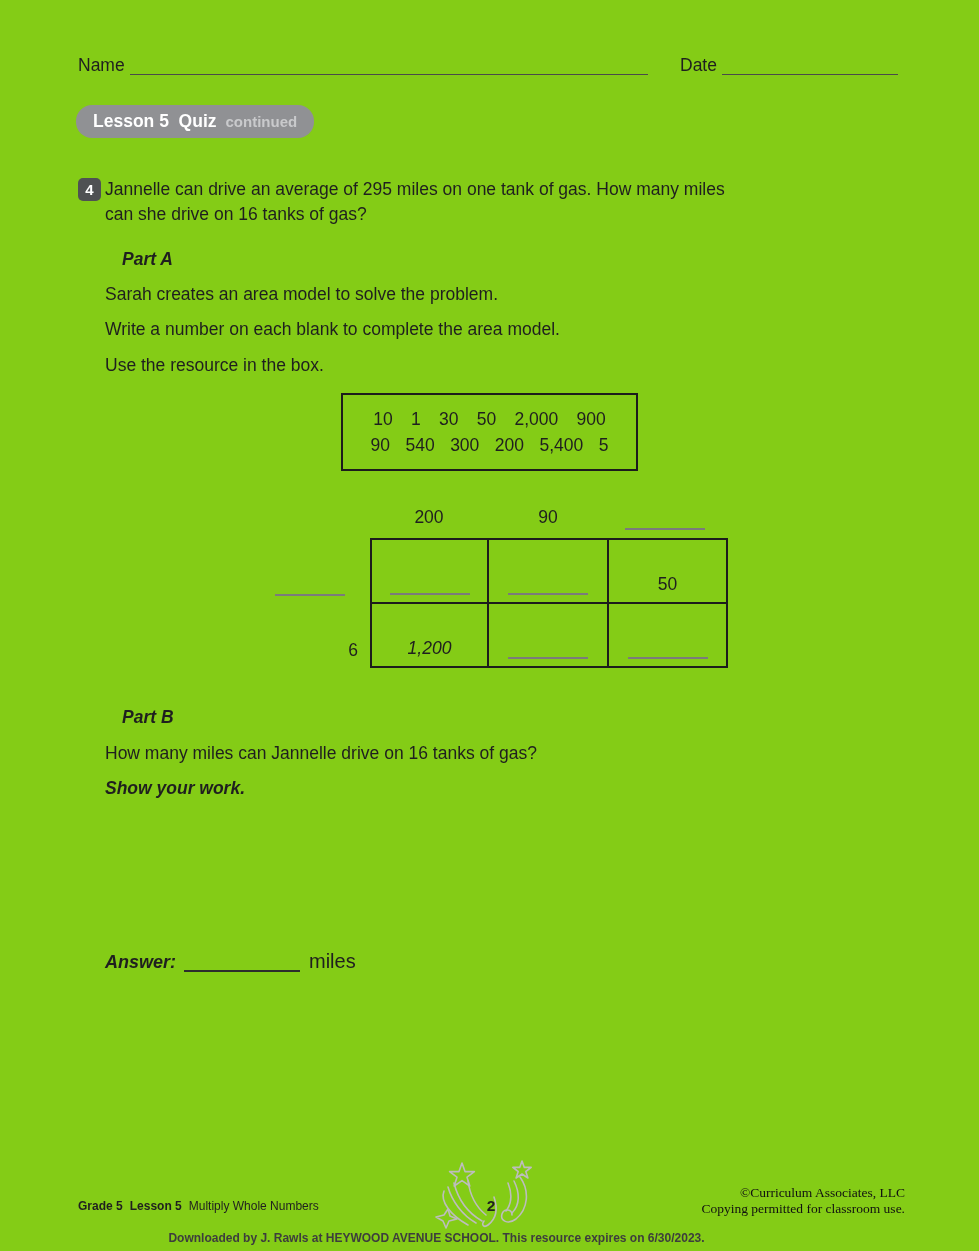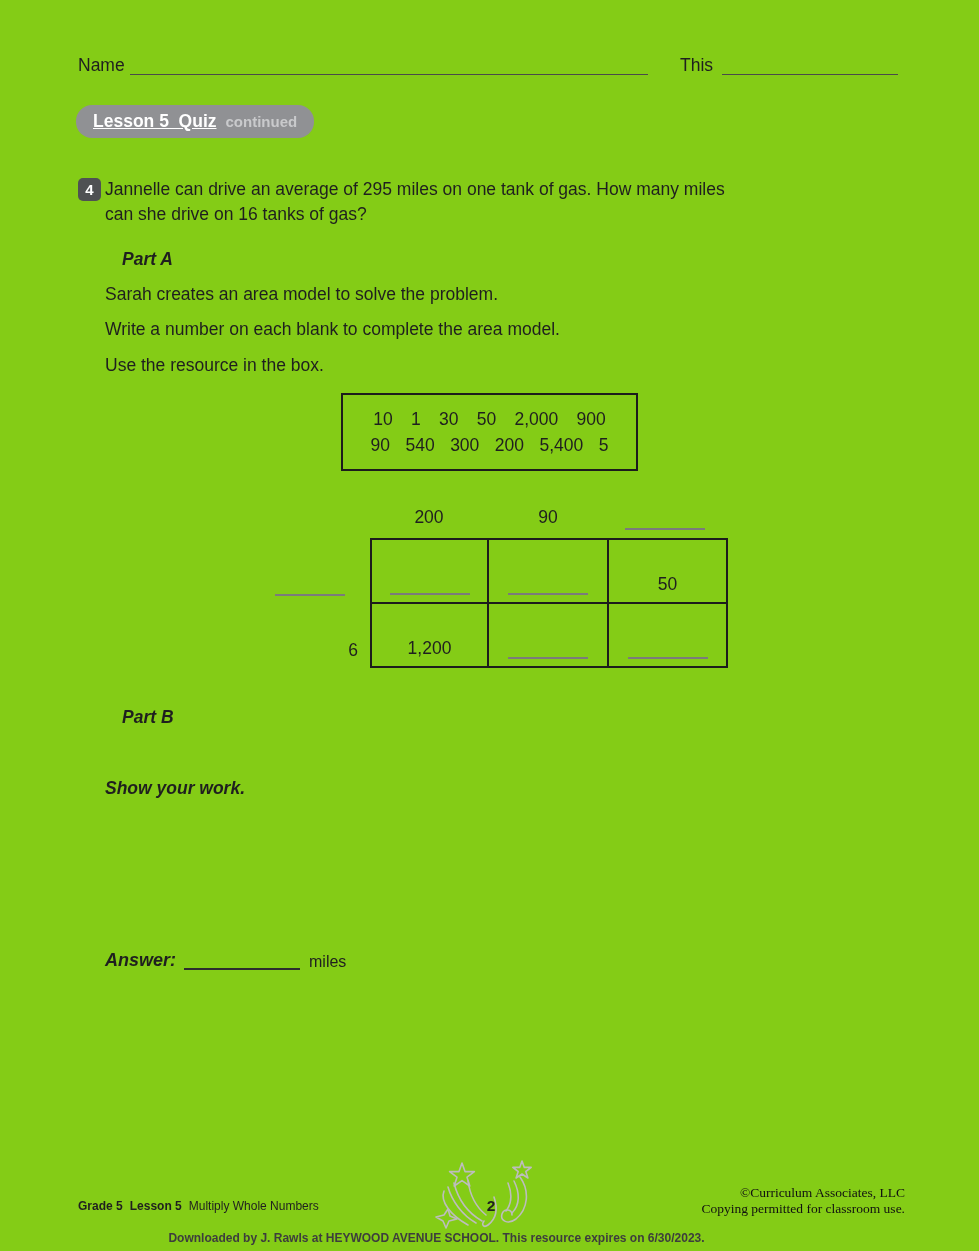--- a/index.html
+++ b/index.html
@@ -22,21 +22,21 @@
   .date-line  { position: absolute; left: 722px; top: 74px; width: 176px; border-bottom: 1.5px solid #4a4a4a; }
 
   
   .lesson-badge {
     position: absolute; left: 76px; top: 105px;
     height: 33px; border-radius: 16px;
     background: #909194;
     display: inline-flex; align-items: center;
     padding: 0 17px; gap: 9px;
   }
-  .badge-title { color: #ffffff; font-weight: bold; font-size: 17.5px; white-space: pre; text-decoration: underline; }
+  .badge-title { color: #ffffff; font-weight: bold; font-size: 17.5px; white-space: pre; }
   .badge-continued { color: #c9cacc; font-weight: bold; font-size: 15px; }
 
   
   .q-badge {
     position: absolute; left: 78px; top: 178px;
     width: 23px; height: 23px; border-radius: 5px;
     background: #4f5153; color: #ffffff;
     font-weight: bold; font-size: 15px;
     display: flex; align-items: center; justify-content: center;
   }
@@ -79,30 +79,30 @@
     width: 358px; height: 130px;
     border: 2px solid #1c1c1c;
     display: grid;
     grid-template-columns: 117px 120px 117px;
     grid-template-rows: 64px 62px;
   }
   .model-cell {
     display: flex; align-items: flex-end; justify-content: center;
     padding-bottom: 7px; font-size: 17.5px;
   }
-  .model-cell.b-right { border-right: 2px solid #1c1c1c; }
+  .model-cell.b-right { border-right: 2px solid #1c1c1c; font-style: italic; }
   .model-cell.b-bottom { border-bottom: 2px solid #1c1c1c; }
   .cell-blank { width: 80px; height: 14px; border-bottom: 2px solid #7b7b7b; }
 
   
   .work-area { position: absolute; left: 105px; top: 808px; width: 700px; height: 132px; }
   .answer-row { position: absolute; left: 105px; top: 950px; display: flex; align-items: flex-end; }
   .answer-label { font-size: 18px; font-weight: bold; font-style: italic; }
   .answer-blank { width: 116px; height: 20px; border-bottom: 2px solid #2d2d2d; margin: 0 9px 1px 8px; }
-  .answer-unit { font-size: 16px; }
+  .answer-unit { font-size: 20px; }
 
   
   .footer-left { position: absolute; left: 78px; top: 1199px; font-size: 12px; }
   .footer-left .fb { font-weight: bold; margin-right: 7px; }
 
   .star-decoration { position: absolute; left: 424px; top: 1157px; width: 130px; height: 78px; }
   .page-number {
     position: absolute; left: 478px; top: 1197px; width: 26px;
     text-align: center; font-size: 15.5px; font-weight: 800;
   }
@@ -118,21 +118,21 @@
     text-align: center; font-size: 12px; font-weight: bold; color: #3d3d3d;
   }
 </style>
 </head>
 <body>
 
 <div class="page">
 
   <span class="name-label">Name</span>
   <div class="name-line"></div>
-  <span class="date-label">This</span>
+  <span class="date-label">Date</span>
   <div class="date-line"></div>
 
   <div class="lesson-badge">
     <span class="badge-title">Lesson 5  Quiz</span>
     <span class="badge-continued">continued</span>
   </div>
 
   <div class="q-badge">4</div>
   <div class="q-text">
     <div>Jannelle can drive an average of 295 miles on one tank of gas. How many miles</div>
@@ -185,20 +185,21 @@
     </div>
     <div class="model-cell b-right">
       <div class="cell-blank"></div>
     </div>
     <div class="model-cell">
       <div class="cell-blank"></div>
     </div>
   </div>
 
   <div class="part-heading ph-b">Part B</div>
+  <div class="body-line bl-q">How many miles can Jannelle drive on 16 tanks of gas?</div>
   <div class="body-line bl-sw">Show your work.</div>
 
   <div class="work-area"></div>
 
   <div class="answer-row">
     <span class="answer-label">Answer:</span>
     <div class="answer-blank"></div>
     <span class="answer-unit">miles</span>
   </div>
 

